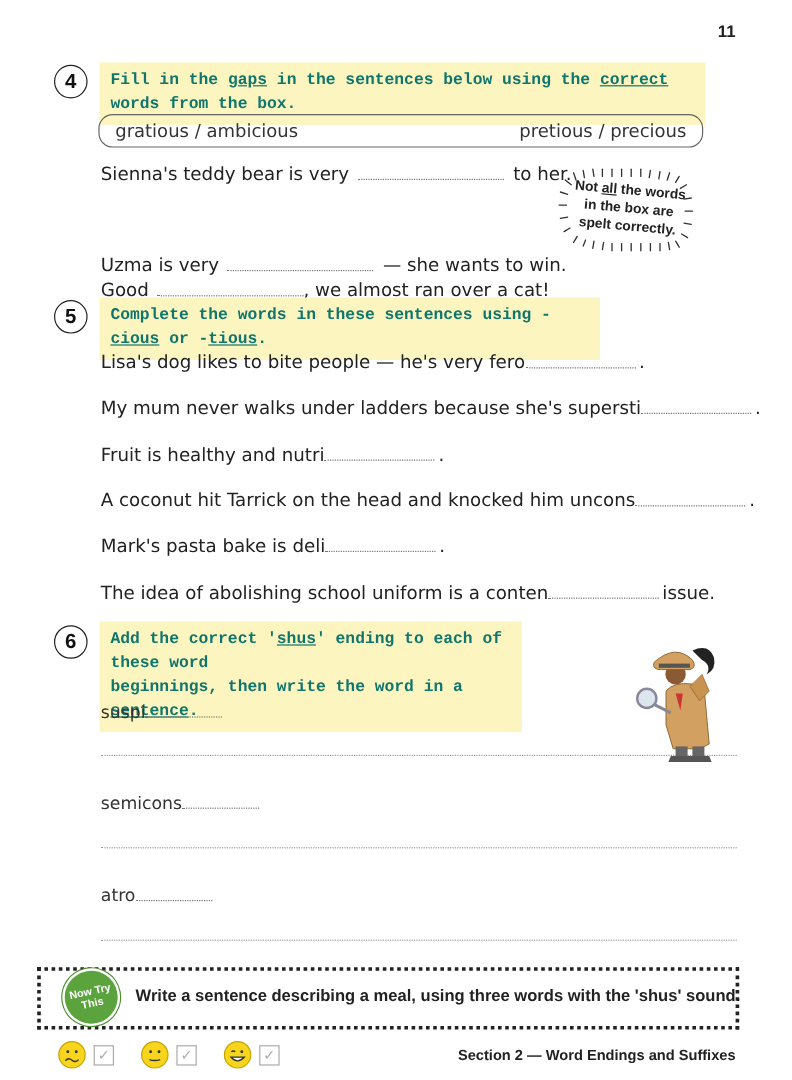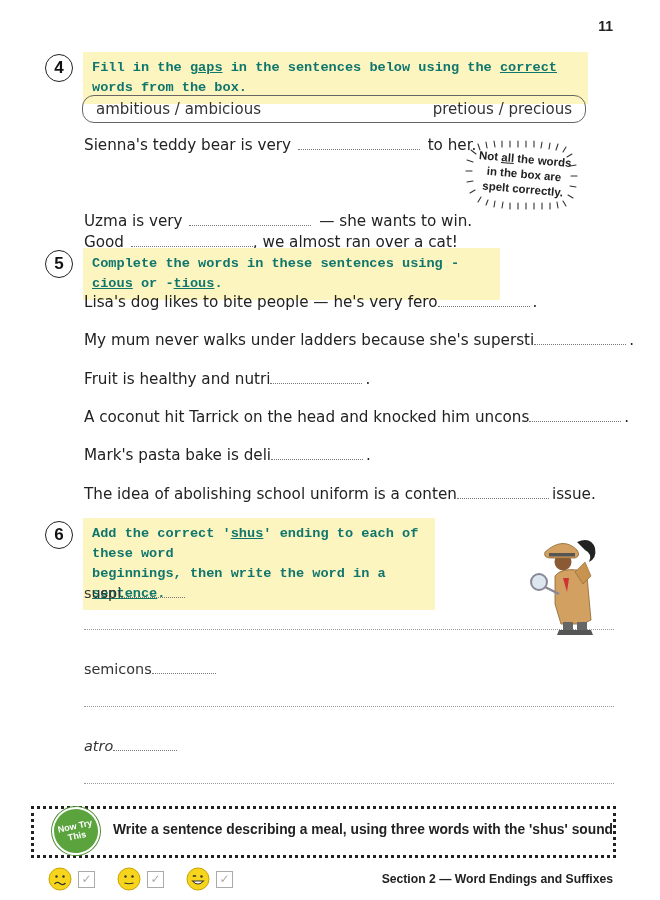--- a/index.html
+++ b/index.html
@@ -41,21 +41,21 @@
 <body>
 
 <div class="page-num">11</div>
 
 <div class="qnum" style="left:45px; top:54px;">4</div>
 <div class="instr" style="left:83px; top:52px; width:505px;">
   <span>Fill in the </span><u>gaps</u><span> in the sentences below using the </span><u>correct</u><span> words from the box.</span>
 </div>
 
 <div class="wordbox">
-  <span>ambitious / ambicious</span>
+  <span>gratious / ambicious</span>
   <span>pretious / precious</span>
 </div>
 
 <div class="line" style="top:136px;">
   <span>Sienna's teddy bear is very</span>
   <span class="dots" style="width:122px;"></span>
   <span>to her.</span>
 </div>
 <div class="line" style="top:175px;margin-top:37px;">
   <span>Uzma is very</span>
@@ -146,21 +146,21 @@
 <div class="word-start" style="top:584px;">
   <span>suspi</span><span class="dots tight" style="width:64px;"></span>
 </div>
 <div class="answer-line" style="top:628px;"></div>
 
 <div class="word-start" style="top:660px;">
   <span>semicons</span><span class="dots tight" style="width:64px;"></span>
 </div>
 <div class="answer-line" style="top:705px;"></div>
 
-<div class="word-start" style="top:737px;font-style:italic;">
+<div class="word-start" style="top:737px;">
   <span>atro</span><span class="dots tight" style="width:64px;"></span>
 </div>
 <div class="answer-line" style="top:782px;"></div>
 
 <svg class="detective" viewBox="0 0 80 105">
   <path d="M52 10 Q66 4 70 16 Q72 26 64 30 Q68 22 60 18 Z" fill="#222"></path>
   <path d="M30 44 Q36 36 52 38 L62 44 L66 88 L58 92 L36 92 L30 72 Z" fill="#d2a061" stroke="#8a6530" stroke-width="0.8"></path>
   <path d="M50 40 L60 30 L66 44 L58 52 Z" fill="#c8924f" stroke="#8a6530" stroke-width="0.6"></path>
   <circle cx="38" cy="30" r="8.5" fill="#8b5a34"></circle>
   <path d="M20 20 Q38 4 52 18 Q56 24 50 26 L26 26 Q18 26 20 20 Z" fill="#d2a061" stroke="#8a6530" stroke-width="0.8"></path>

